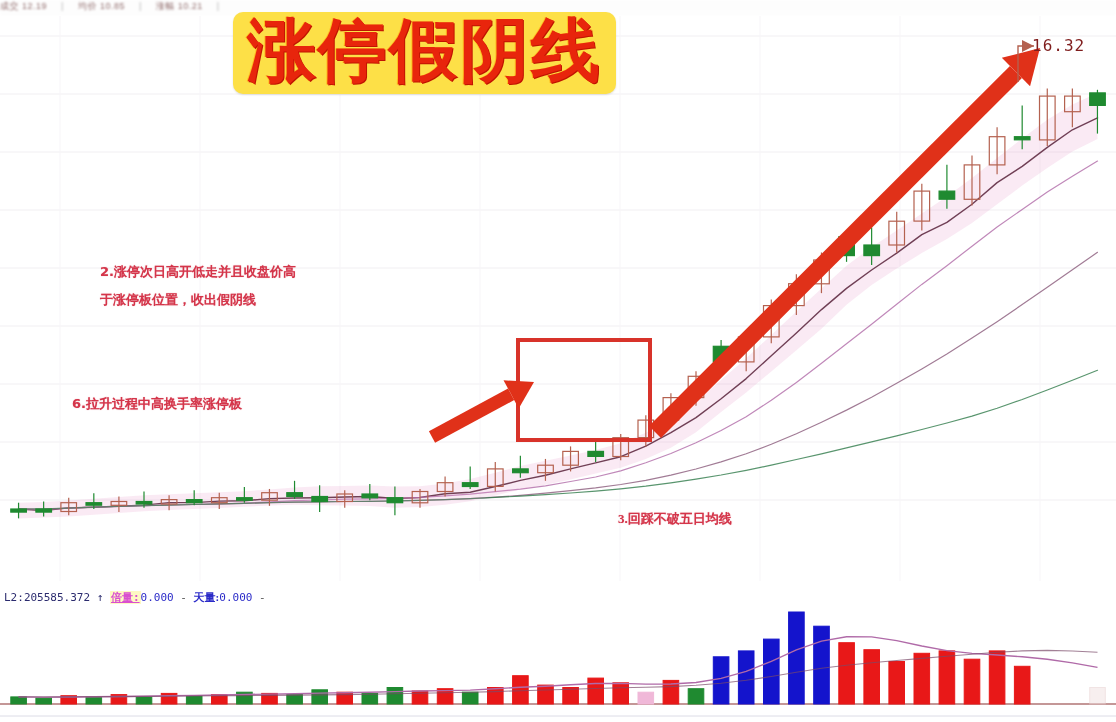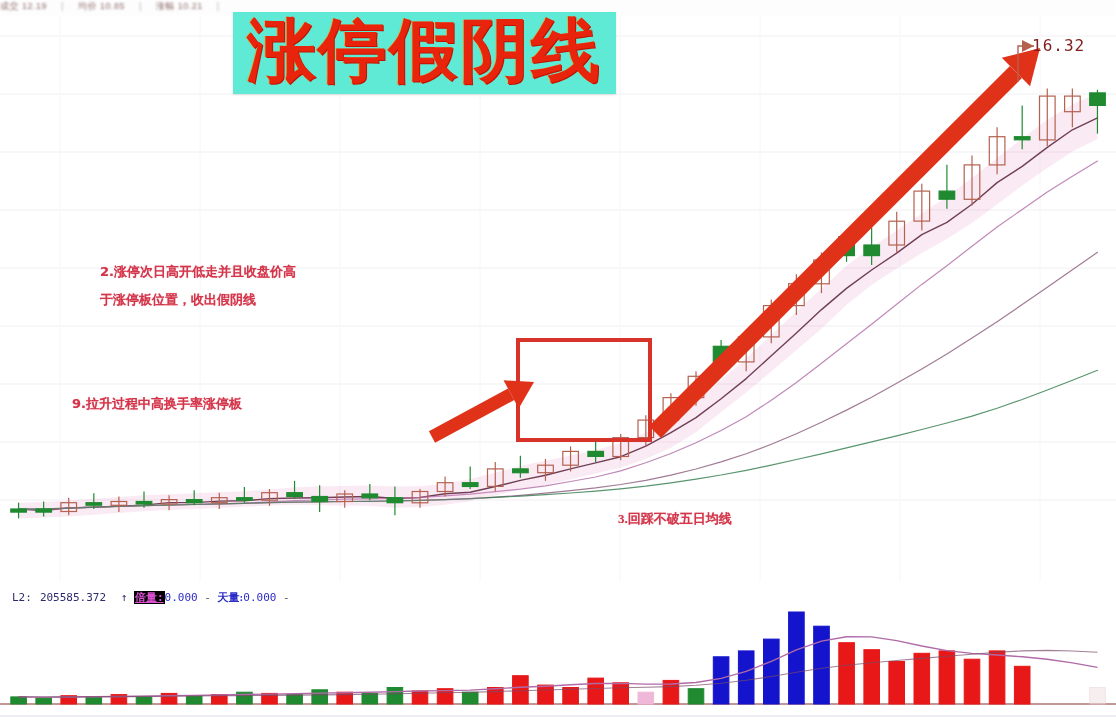--- a/index.html
+++ b/index.html
@@ -16,22 +16,22 @@
 
   
   .pane{position:absolute;left:0;}
   #price-pane{top:16px;width:1116px;height:565px;background:#ffffff;}
   #vol-pane{top:586px;width:1116px;height:136px;background:#ffffff;}
 
   svg.layer{position:absolute;left:0;top:0;overflow:visible;}
 
   
   #title-banner{position:absolute;left:233px;top:12px;
-      background:#5eead4;padding:2px 14px 8px 14px;
-      box-shadow:0 1px 2px rgba(0,0,0,.12);}
+      background:#fde047;padding:2px 14px 8px 14px;
+      box-shadow:0 1px 2px rgba(0,0,0,.12);border-radius:10px;}
   #title-banner .t{font-family:"DejaVu Sans","Liberation Sans",sans-serif;
       font-size:69px;font-weight:bold;color:#e8250c;line-height:1.05;
       letter-spacing:2px;
       text-shadow:1px 1px 0 #c01400, -1px 0 0 rgba(255,160,0,.55);}
 
   
   .anno{position:absolute;color:#d4354a;font-weight:bold;
         font-family:"DejaVu Sans","Liberation Sans",sans-serif;
         font-size:13px;line-height:28px;white-space:pre-line;
         text-shadow:0 0 1px rgba(212,53,74,.5);}
@@ -46,22 +46,22 @@
 
   
   #price-tag{position:absolute;left:1032px;top:36px;font-size:16px;
       color:#7f1d1d;font-family:"DejaVu Sans Mono","Liberation Mono",monospace;
       letter-spacing:1px;}
 
   
   #vol-header{position:absolute;left:4px;top:590px;font-size:11px;
       font-family:"DejaVu Sans Mono","Liberation Mono",monospace;
       white-space:nowrap;filter:blur(.35px);}
-  #vol-header .l2{color:#2b2b6e;margin-left:8px;}
-  #vol-header .lbl-pink{color:#d94fd0;font-weight:bold;background:#000000;padding:0 1px;text-decoration:underline;}
+  #vol-header .l2{color:#2b2b6e;}
+  #vol-header .lbl-pink{color:#d94fd0;font-weight:bold;background:#fef9c3;padding:0 1px;text-decoration:underline;}
   #vol-header .lbl-blue{color:#2b2bc8;font-weight:bold;font-family:Liberation Serif, serif;}
   #vol-header .num{color:#2b2bc8;}
   #vol-header .dash{color:#555;}
 </style>
 </head>
 <body>
 
 <div id="stage">
 
   <div class="quotebar" id="quotebar"><span>成交 12.19</span><span class="qsep">|</span><span>均价 10.85</span><span class="qsep">|</span><span>涨幅 10.21</span><span class="qsep">|</span></div>
@@ -336,21 +336,21 @@
         <path d="M 1022 40 L 1034 46 L 1022 52 Z" fill="#b4614f"></path>
       </g>
     </svg>
 
   <div id="price-tag">16.32</div>
 
   <div id="title-banner">
     <div class="t">涨停假阴线</div>
   </div>
 
-  <div class="anno" id="anno1">9.拉升过程中高换手率涨停板</div>
+  <div class="anno" id="anno1">6.拉升过程中高换手率涨停板</div>
   <div class="anno" id="anno2">2.涨停次日高开低走并且收盘价高
 于涨停板位置，收出假阴线</div>
   <div class="anno" id="anno3">3.回踩不破五日均线</div>
 
   <div id="vol-header">
     <span class="l2">L2:</span><span class="l2">205585.372</span>
     <span class="l2">↑</span>
     <span class="lbl-pink">倍量:</span><span class="num">0.000</span>
     <span class="dash">-</span>
     <span class="lbl-blue">天量:</span><span class="num">0.000</span>

